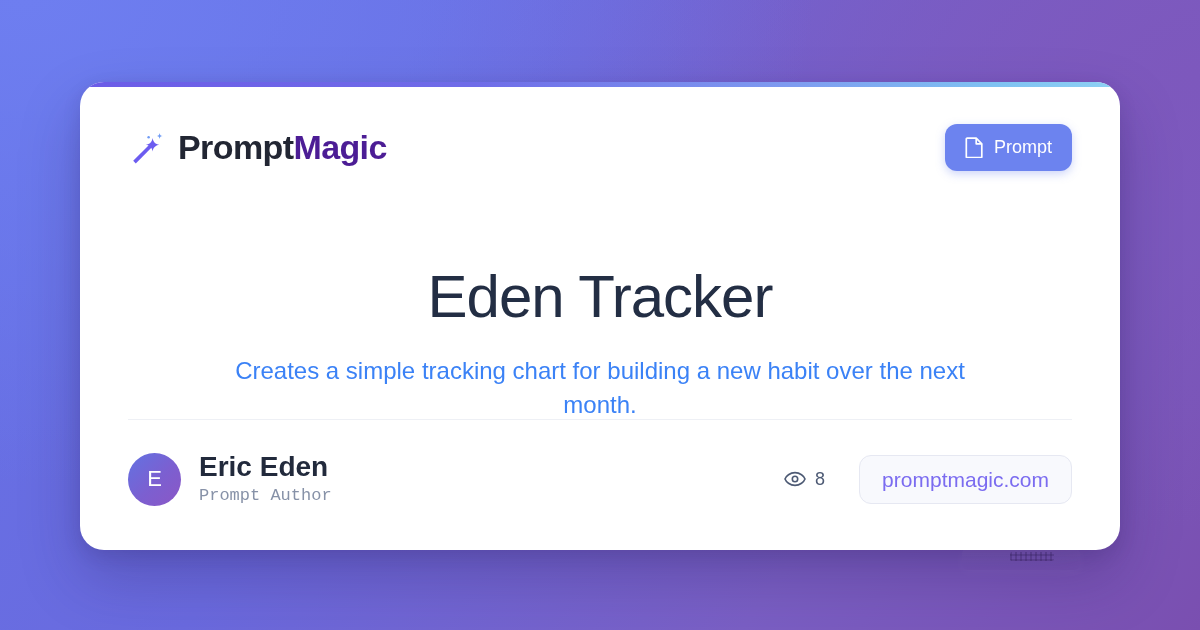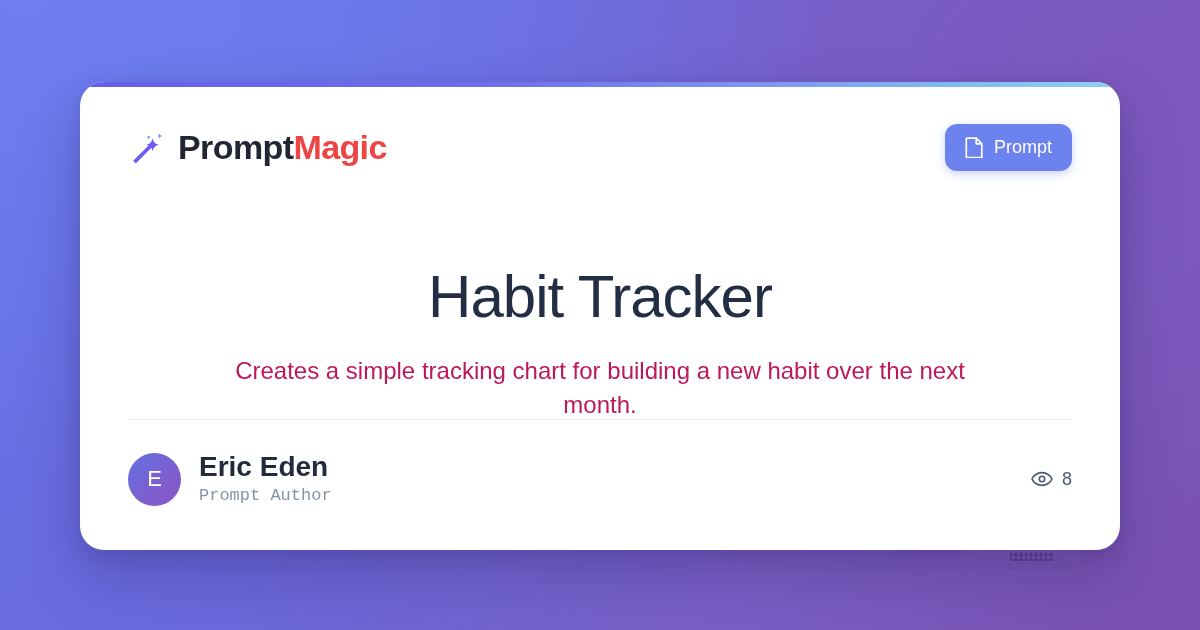--- a/index.html
+++ b/index.html
@@ -57,21 +57,21 @@
     display:flex; align-items:center; justify-content:space-between;
     padding:0 48px 0 48px;
   }
   .brand{ display:flex; align-items:center; gap:14px; }
   .wand-icon{ width:36px; height:36px; display:block; margin-top:2px; }
   .brand-text{
     font-size:34px; font-weight:700; letter-spacing:-0.6px;
     line-height:1;
   }
   .brand-text .t1{ color:#222633; }
-  .brand-text .t2{ color:#ef4444; }
+  .brand-text .t2{ color:#4c1d95; }
 
   .prompt-btn{
     display:inline-flex; align-items:center; gap:10px;
     background:#6c83ef; color:#fff;
     border:none; border-radius:12px;
     padding:0 20px; height:47px;
     font-size:18px; font-family:inherit;
     box-shadow:0 3px 10px rgba(108,131,239,0.35);
     cursor:pointer;
   }
@@ -82,21 +82,21 @@
     position:absolute; left:0; top:125px; width:100%;
     text-align:center; padding:0 120px;
   }
   .page-title{
     font-size:60px; font-weight:400; color:#232e44;
     letter-spacing:-1px; line-height:1.05;
     margin-top:58px;
   }
   .page-desc{
     margin-top:26px;
-    font-size:24px; line-height:1.42; color:#be185d;
+    font-size:24px; line-height:1.42; color:#3b82f6;
     font-weight:400;
   }
 
   
   .divider{
     position:absolute; left:48px; right:48px; top:337px;
     height:1px; background:#eef0f5;
   }
 
   
@@ -160,21 +160,21 @@
           <path d="M2.2 1.2 h9.0 l5.6 5.6 v13.0 a0.9 0.9 0 0 1 -0.9 0.9 H2.2 a0.9 0.9 0 0 1 -0.9 -0.9 V2.1 a0.9 0.9 0 0 1 0.9 -0.9 Z" fill="none" stroke="#ffffff" stroke-width="1.7" stroke-linejoin="round"></path>
           <path d="M11.2 1.4 v5.4 h5.4" fill="none" stroke="#ffffff" stroke-width="1.7" stroke-linejoin="round"></path>
         </svg>
       </span>
       <span>Prompt</span>
     </button>
 
   </div>
 
   <div class="card-body">
-    <h1 class="page-title">Habit Tracker</h1>
+    <h1 class="page-title">Eden Tracker</h1>
     <p class="page-desc">Creates a simple tracking chart for building a new habit over the next month.</p>
   </div>
 
   <div class="divider"></div>
 
   <div class="card-footer">
 
     <div class="author">
       <div class="avatar">E</div>
       <div>
@@ -186,17 +186,18 @@
     <div class="footer-right">
       <div class="views">
         <span>
           <svg class="eye-icon" viewBox="0 0 22 16" aria-hidden="true">
             <path d="M11 1.6 C16.0 1.6 20.0 5.2 21.0 8.0 C20.0 10.8 16.0 14.4 11 14.4 C6.0 14.4 2.0 10.8 1.0 8.0 C2.0 5.2 6.0 1.6 11 1.6 Z" fill="none" stroke="#4d5a74" stroke-width="1.6"></path>
             <circle cx="11" cy="8" r="2.7" fill="none" stroke="#4d5a74" stroke-width="1.6"></circle>
           </svg>
         </span>
         <span>8</span>
       </div>
+      <div class="domain-badge">promptmagic.com</div>
     </div>
 
   </div>
 
 </div>
 
 </body></html>

